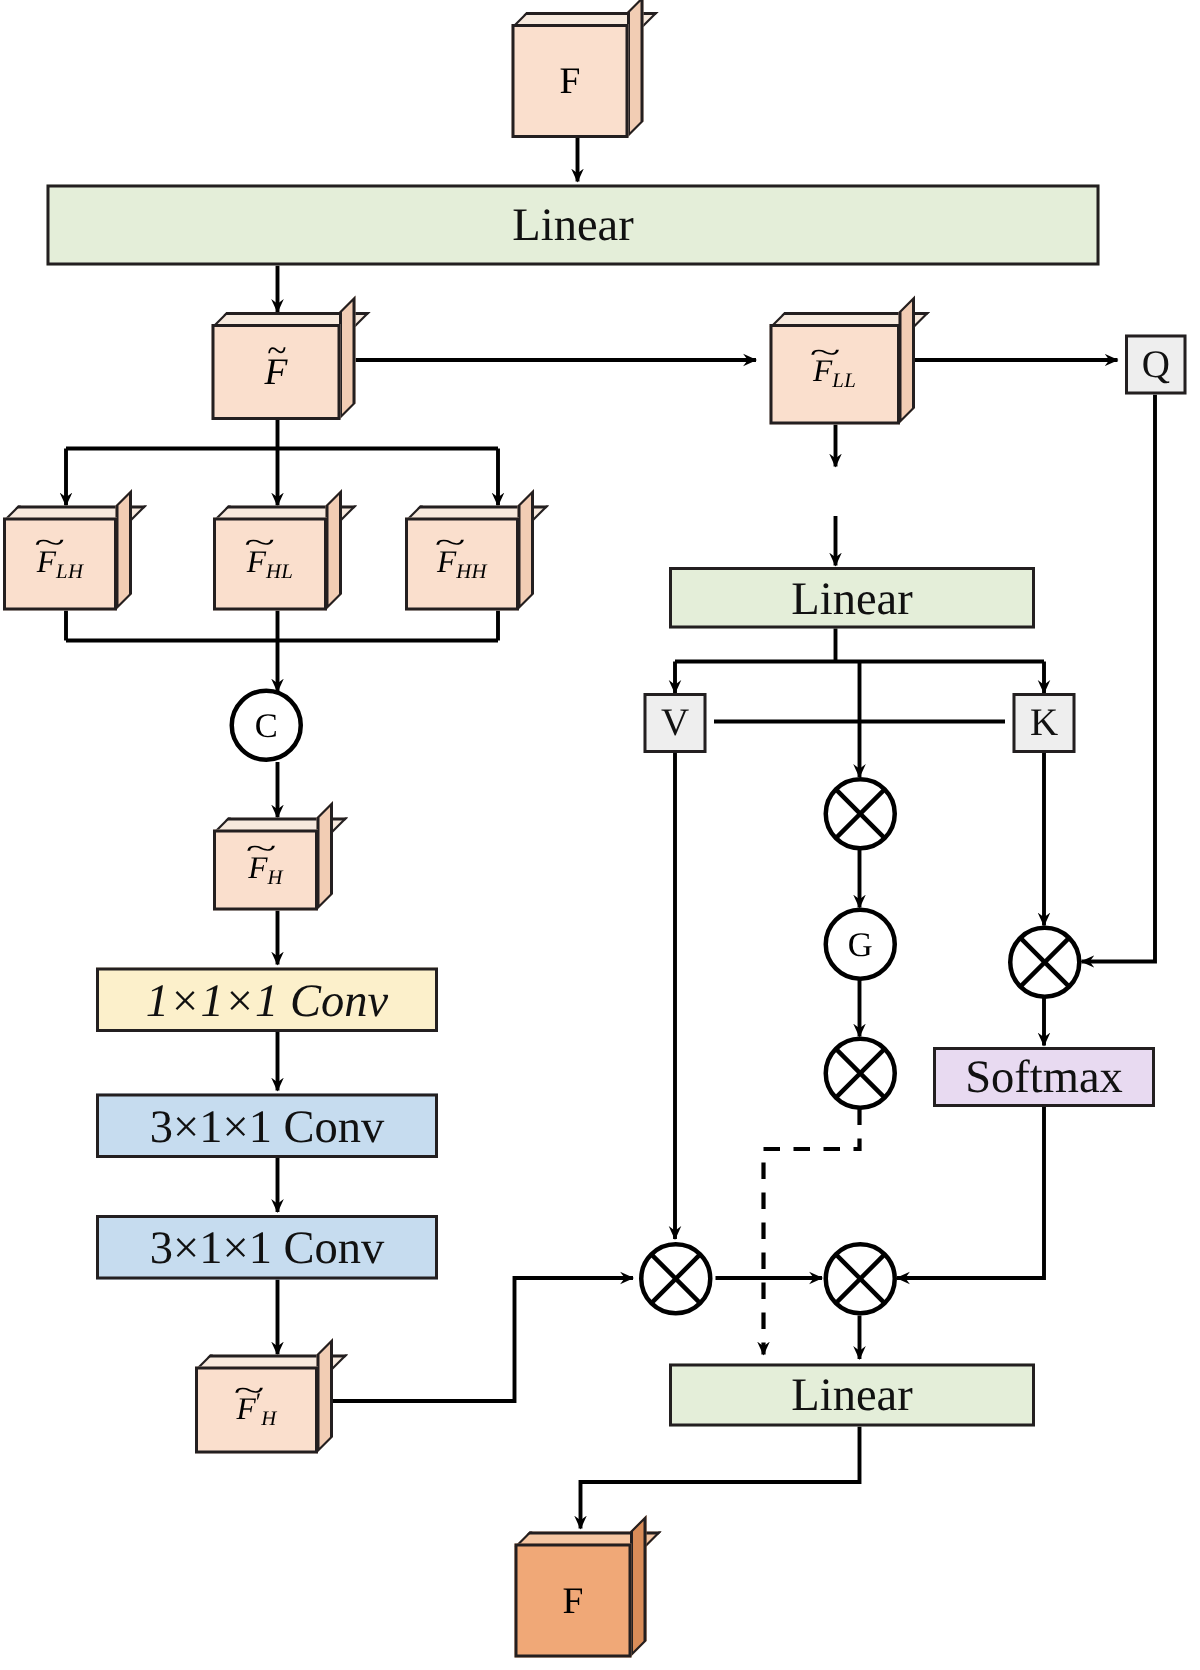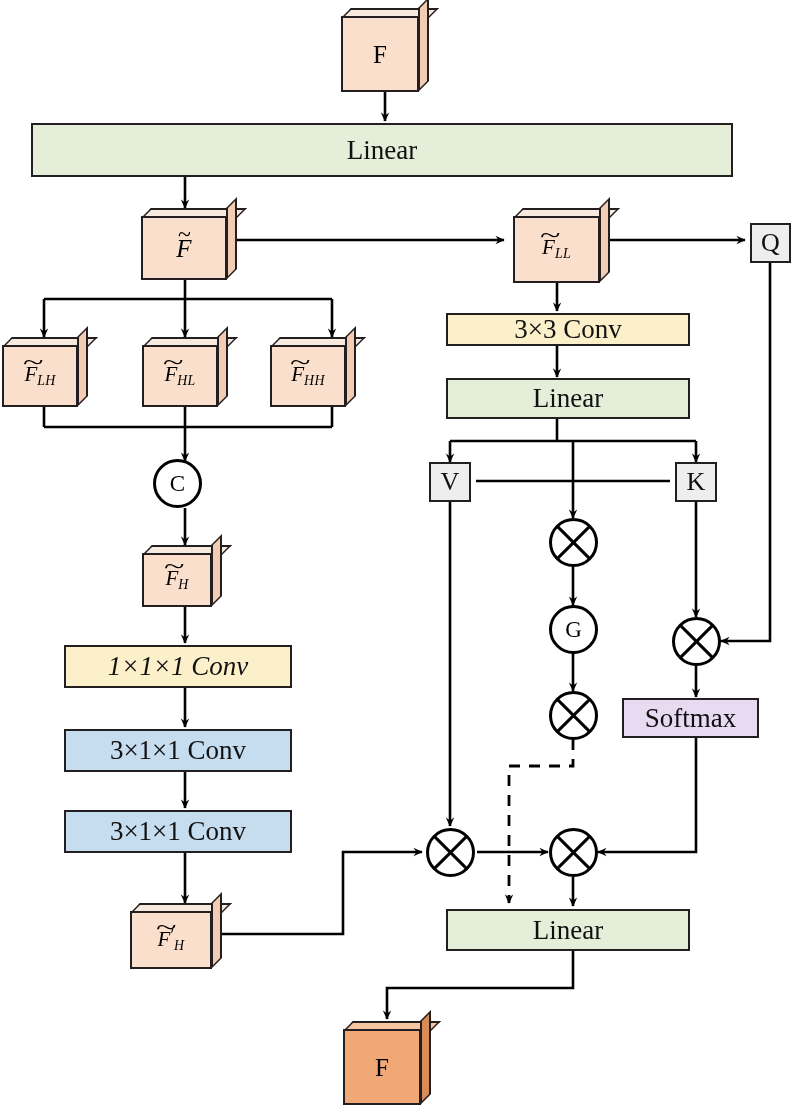--- a/index.html
+++ b/index.html
@@ -33,21 +33,21 @@
   .cube .lbl{
     position:relative;z-index:3;font-size:25px;color:#000;
     line-height:1;white-space:nowrap;pointer-events:none;
   }
   .cube.small .lbl{font-size:21px;}
 
   
   .block{
     position:absolute;border:2.2px solid #231f20;box-sizing:border-box;
     display:flex;align-items:center;justify-content:center;
-    font-size:27px;color:#111;white-space:nowrap;
+    font-size:31px;color:#111;white-space:nowrap;
   }
   .green{background:#e4eed9;}
   .yellow{background:#fcf0cb;}
   .blue{background:#c6dcef;}
   .purple{background:#e8daf1;}
   .grayb{background:#eeeeee;font-size:26px;}
 
   
   .opc{
     position:absolute;border:3px solid #000;border-radius:50%;
@@ -246,23 +246,20 @@
   <div class="cube small" style="left:130px;top:903px;width:92px;height:66px;">
     <div class="top"></div>
     <div class="side"></div>
     <div class="face">
       <span class="lbl">
         <span class="mf"><span class="tldw">~</span><span>F</span></span><span class="prm">′</span><span class="sub">H</span>
       </span>
     </div>
   </div>
 
-  <div class="block yellow" style="left:446px;top:313px;width:244px;height:33px;">
-    <span>3×3 Conv</span>
-  </div>
   <div class="block green" style="left:446px;top:378px;width:244px;height:41px;">
     <span>Linear</span>
   </div>
 
   <div class="block grayb" style="left:429px;top:462px;width:42px;height:40px;">
     <span>V</span>
   </div>
   <div class="block grayb" style="left:675px;top:462px;width:42px;height:40px;">
     <span>K</span>
   </div>
@@ -279,21 +276,21 @@
   <div class="opc" style="left:549px;top:691px;width:49px;height:49px;">
     <span class="x1"></span>
     <span class="x2"></span>
   </div>
 
   <div class="opc" style="left:672px;top:617px;width:49px;height:49px;">
     <span class="x1"></span>
     <span class="x2"></span>
   </div>
 
-  <div class="block purple" style="left:622px;top:698px;width:137px;height:40px;">
+  <div class="block purple" style="left:622px;top:698px;width:148px;height:40px;">
     <span>Softmax</span>
   </div>
 
   <div class="opc" style="left:426px;top:828px;width:49px;height:49px;">
     <span class="x1"></span>
     <span class="x2"></span>
   </div>
   <div class="opc" style="left:549px;top:828px;width:49px;height:49px;">
     <span class="x1"></span>
     <span class="x2"></span>

